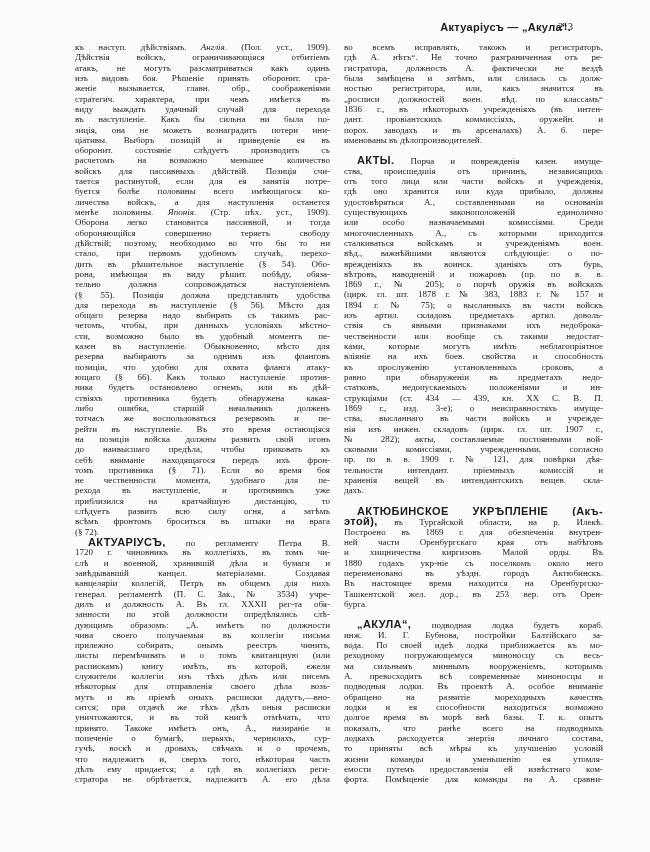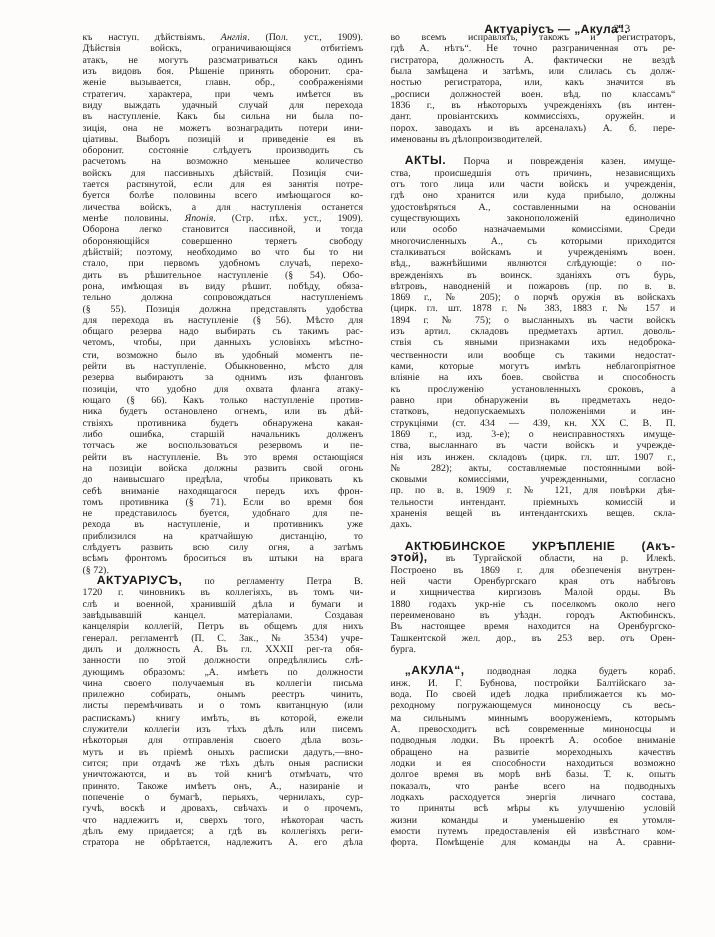--- a/index.html
+++ b/index.html
@@ -18,22 +18,22 @@
     font-weight:bold;
     font-size:11px;
     letter-spacing:.3px;
     margin-left:37px;
   }
   .page-num{
     position:absolute;top:21px;right:77px;
     font-size:10px;
   }
   .columns{
-    position:absolute;top:28px;left:75px;
-    display:flex;gap:25px;
+    position:absolute;top:42px;left:75px;
+    display:flex;gap:14px;
   }
   .col{width:255px;}
   .col.right{width:259px;}
   .para{margin:0;}
   .para.gap{margin-top:10.3px;}
   .line{
     height:10.32px;
     line-height:10.45px;
     font-size:9px;
     text-align:justify;
@@ -82,34 +82,34 @@
           <div class="line">дѣйствій; поэтому, необходимо во что бы то ни</div>
           <div class="line">стало, при первомъ удобномъ случаѣ, перехо-</div>
           <div class="line">дить въ рѣшительное наступленіе (§ 54). Обо-</div>
           <div class="line">рона, имѣющая въ виду рѣшит. побѣду, обяза-</div>
           <div class="line">тельно должна сопровождаться наступленіемъ</div>
           <div class="line">(§ 55). Позиція должна представлять удобства</div>
           <div class="line">для перехода въ наступленіе (§ 56). Мѣсто для</div>
           <div class="line">общаго резерва надо выбирать съ такимъ рас-</div>
           <div class="line">четомъ, чтобы, при данныхъ условіяхъ мѣстно-</div>
           <div class="line">сти, возможно было въ удобный моментъ пе-</div>
-          <div class="line">рейти въ наступленіе. Обыкновенно, мѣсто для</div>
+          <div class="line">казен въ наступленіе. Обыкновенно, мѣсто для</div>
           <div class="line">резерва выбираютъ за однимъ изъ фланговъ</div>
           <div class="line">позиціи, что удобно для охвата фланга атаку-</div>
           <div class="line">ющаго (§ 66). Какъ только наступленіе против-</div>
           <div class="line">ника будетъ остановлено огнемъ, или въ дѣй-</div>
           <div class="line">ствіяхъ противника будетъ обнаружена какая-</div>
           <div class="line">либо ошибка, старшій начальникъ долженъ</div>
           <div class="line">тотчасъ же воспользоваться резервомъ и пе-</div>
           <div class="line">рейти въ наступленіе. Въ это время остающіяся</div>
           <div class="line">на позиціи войска должны развить свой огонь</div>
           <div class="line">до наивысшаго предѣла, чтобы приковать къ</div>
           <div class="line">себѣ вниманіе находящагося передъ ихъ фрон-</div>
           <div class="line">томъ противника (§ 71). Если во время боя</div>
-          <div class="line">не представилось буется, удобнаго для пе-</div>
+          <div class="line">не чественности момента, удобнаго для пе-</div>
           <div class="line">рехода въ наступленіе, и противникъ уже</div>
           <div class="line">приблизился на кратчайшую дистанцію, то</div>
           <div class="line">слѣдуетъ развить всю силу огня, а затѣмъ</div>
           <div class="line">всѣмъ фронтомъ броситься въ штыки на врага</div>
           <div class="line end">(§ 72).</div>
         </div>
         <div class="para">
           <div class="line indent"><span class="b">АКТУАРІУСЪ,</span><span> по регламенту Петра В.</span></div>
           <div class="line">1720 г. чиновникъ въ коллегіяхъ, въ томъ чи-</div>
           <div class="line">слѣ и военной, хранившій дѣла и бумаги и</div>

